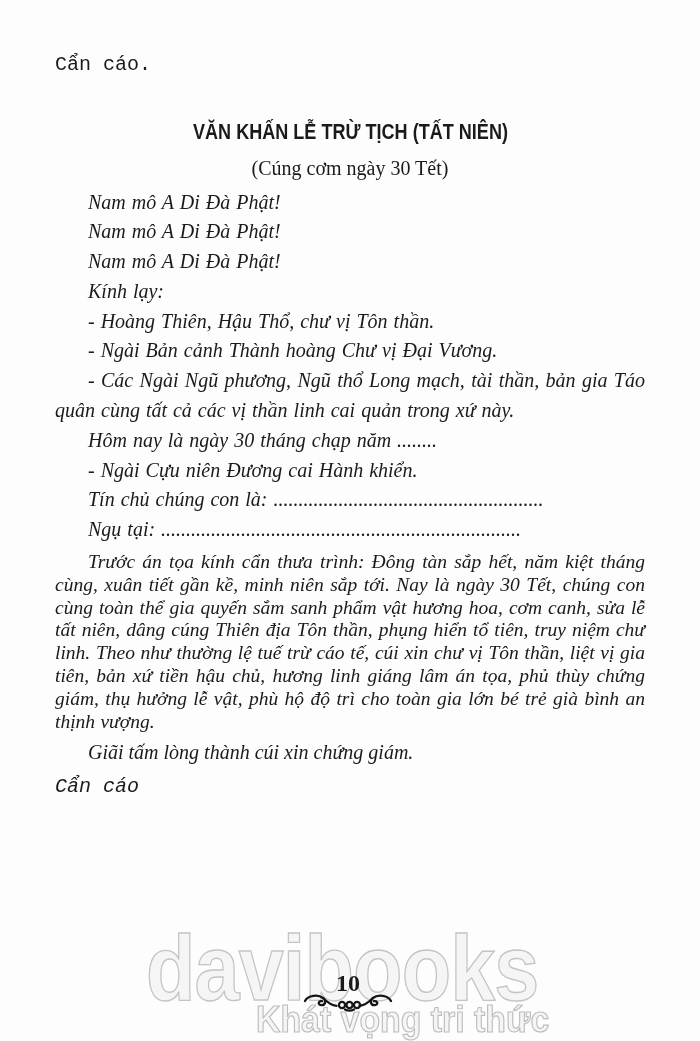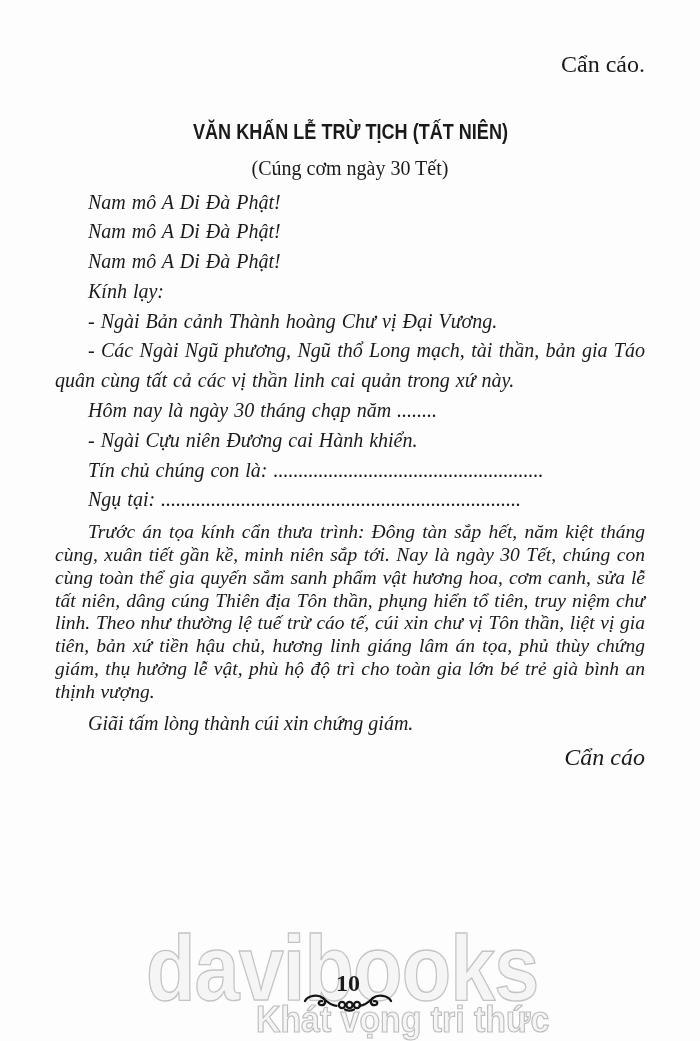--- a/index.html
+++ b/index.html
@@ -16,21 +16,21 @@
     font-family:"Liberation Serif",serif;
     color:var(--ink);
     margin:0 auto;
   }
   .content{
     position:absolute;
     left:55px;top:46px;width:590px;
     z-index:2;
   }
   .para{margin:0;font-size:20px;line-height:23.5px;text-align:justify;word-spacing:1.5px;}
-  .sign{margin:7px 0 0 0;font-size:24px;line-height:23.5px;text-align:right;}
+  .sign{margin:7px 0 0 0;font-size:20px;line-height:23.5px;font-family:Liberation Mono, monospace;}
   .sign.it{font-style:italic;margin-top:11px;}
   .title-wrap{margin-top:42px;text-align:center;line-height:26px;}
   .title{
     display:inline-block;
     font-family:"Liberation Sans",sans-serif;
     font-weight:700;font-size:21.5px;letter-spacing:0;
     transform:scaleX(0.84);transform-origin:center;
     white-space:nowrap;
   }
   .subtitle{margin:9px 0 0 0;font-size:20px;line-height:24px;text-align:center;}
@@ -85,20 +85,21 @@
     <div class="title-wrap">
       <span class="title">VĂN KHẤN LỄ TRỪ TỊCH (TẤT NIÊN)</span>
     </div>
     <p class="subtitle">(Cúng cơm ngày 30 Tết)</p>
 
     <div class="lines">
       <p class="line">Nam mô A Di Đà Phật!</p>
       <p class="line">Nam mô A Di Đà Phật!</p>
       <p class="line">Nam mô A Di Đà Phật!</p>
       <p class="line">Kính lạy:</p>
+      <p class="line">- Hoàng Thiên, Hậu Thổ, chư vị Tôn thần.</p>
       <p class="line">- Ngài Bản cảnh Thành hoàng Chư vị Đại Vương.</p>
       <p class="line">- Các Ngài Ngũ phương, Ngũ thổ Long mạch, tài thần, bản gia Táo quân cùng tất cả các vị thần linh cai quản trong xứ này.</p>
       <p class="line">Hôm nay là ngày 30 tháng chạp năm ........</p>
       <p class="line">- Ngài Cựu niên Đương cai Hành khiển.</p>
       <p class="line">Tín chủ chúng con là: ......................................................</p>
       <p class="line">Ngụ tại: ........................................................................</p>
     </div>
 
     <p class="main-para">Trước án tọa kính cẩn thưa trình: Đông tàn sắp hết, năm kiệt tháng cùng, xuân tiết gần kề, minh niên sắp tới. Nay là ngày 30 Tết, chúng con cùng toàn thể gia quyến sắm sanh phẩm vật hương hoa, cơm canh, sửa lễ tất niên, dâng cúng Thiên địa Tôn thần, phụng hiển tổ tiên, truy niệm chư linh. Theo như thường lệ tuế trừ cáo tế, cúi xin chư vị Tôn thần, liệt vị gia tiên, bản xứ tiền hậu chủ, hương linh giáng lâm án tọa, phủ thùy chứng giám, thụ hưởng lễ vật, phù hộ độ trì cho toàn gia lớn bé trẻ già bình an thịnh vượng.</p>
     <p class="closing">Giãi tấm lòng thành cúi xin chứng giám.</p>

